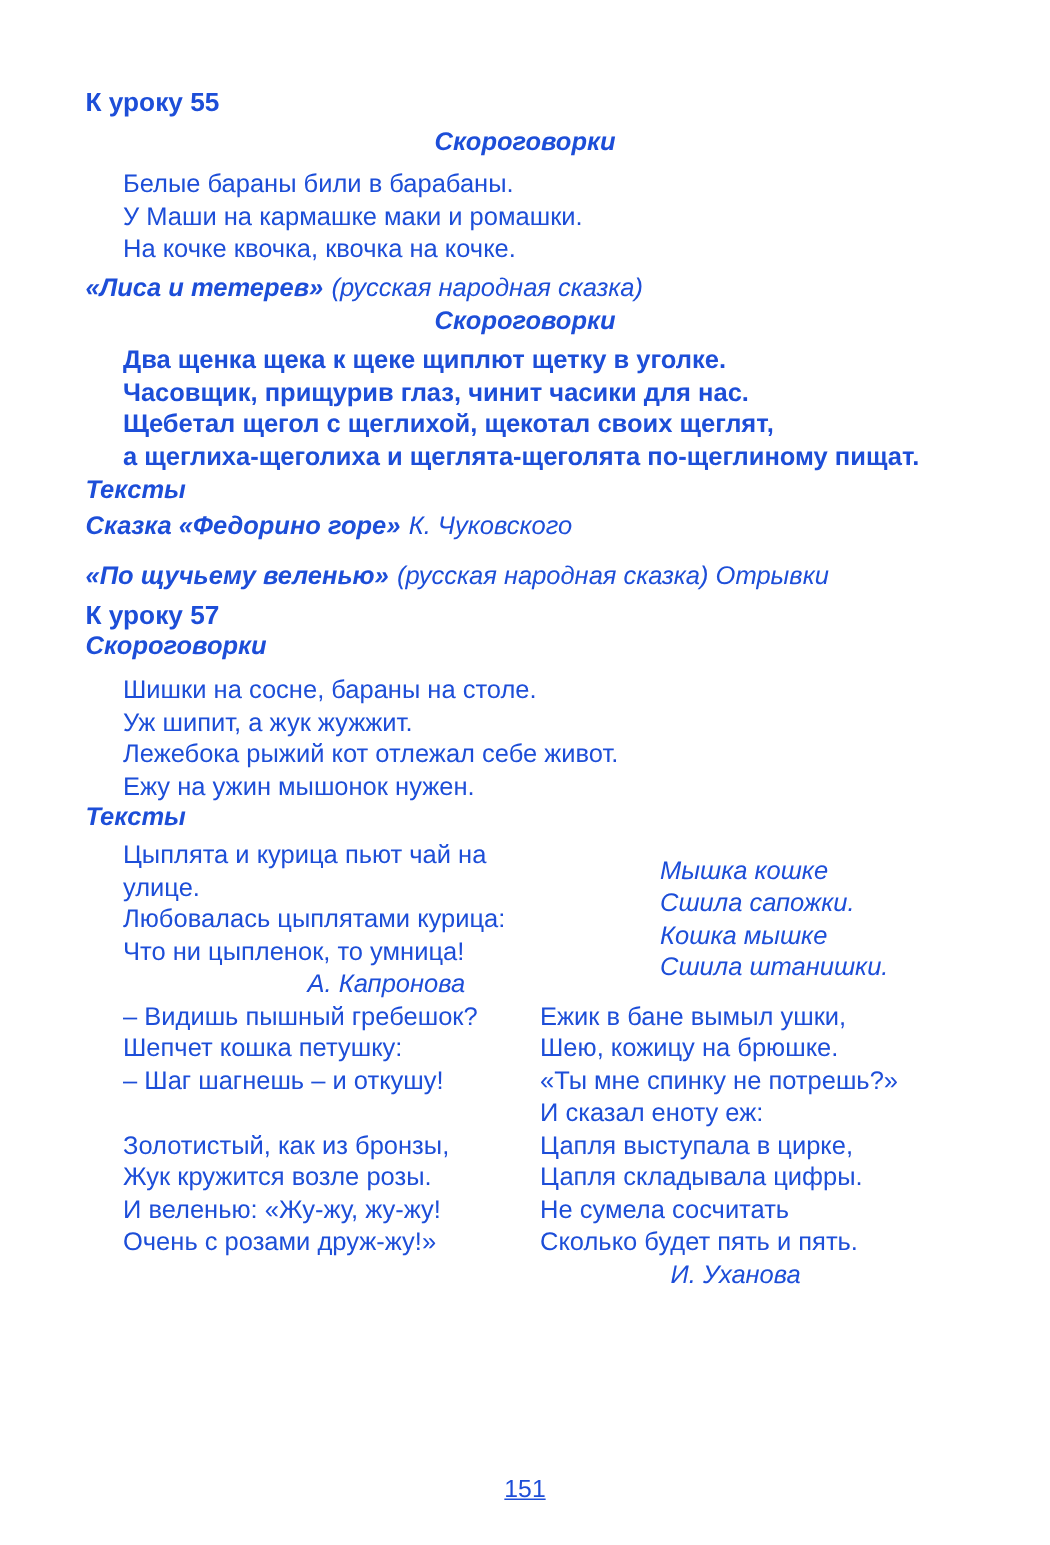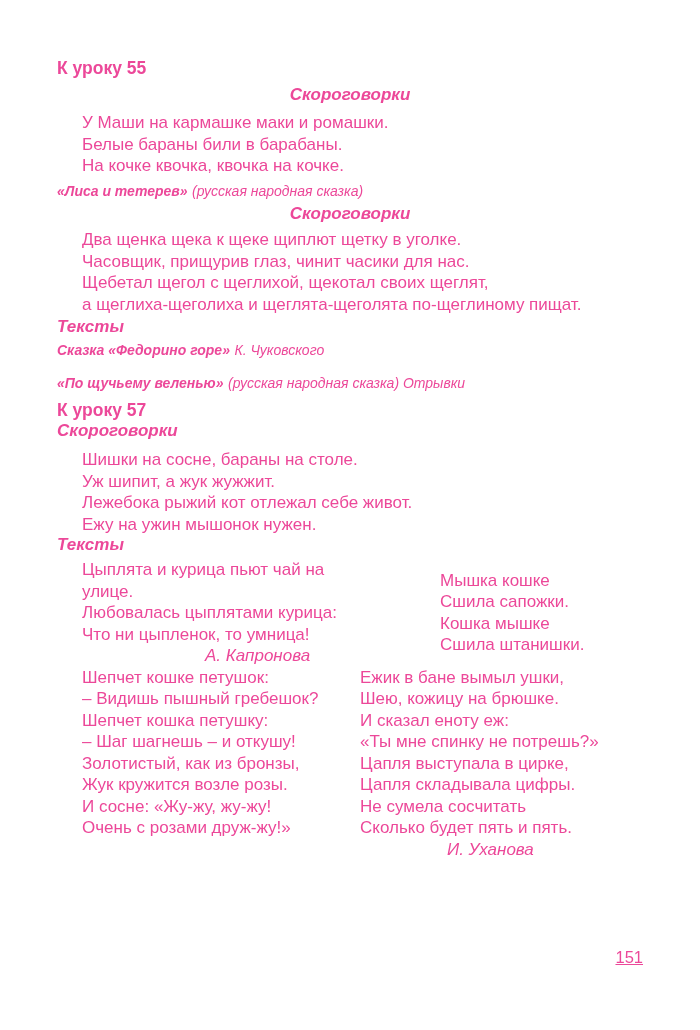--- a/index.html
+++ b/index.html
@@ -1,21 +1,21 @@
 <!DOCTYPE html>
 <html><head>
 <meta charset="utf-8">
 <style>
   * { margin: 0; padding: 0; box-sizing: border-box; }
   html, body { background: #ffffff; }
   .page {
     width: 700px;
     height: 1030px;
     background: #ffffff;
-    color: #ec4899;
+    color: #1d4ed8;
     font-family: "Liberation Sans", sans-serif;
     padding: 58px 57px 0 57px;
     position: relative;
     overflow: hidden;
   }
   .h-lesson {
     font-size: 17.5px;
     font-weight: bold;
     line-height: 20px;
   }
@@ -25,76 +25,76 @@
     font-style: italic;
     line-height: 20px;
   }
   .subhead.centered { text-align: center; }
   .twisters {
     font-size: 17px;
     line-height: 21.5px;
     margin-left: 25px;
   }
   .titleline {
-    font-size: 14px;
+    font-size: 17px;
     line-height: 21.5px;
   }
   .titleline .t { font-weight: bold; font-style: italic; }
   .titleline .n { font-style: italic; margin-left: 0.32em; }
   .pair {
     display: flex;
     font-size: 17px;
     line-height: 21.5px;
   }
   .pair .left { margin-left: 25px; width: 278px; flex: 0 0 278px; }
   .pair .right { margin-left: 0; }
-  .pair .right.far { margin-left: 80px; }
+  .pair .right.far { margin-left: 80px; font-style: italic; }
   .author { font-style: italic; }
   .author.a-kapronova { margin-left: 123px; }
   .author.a-ulyanitskaya { margin-left: 88px; }
   .author.a-ukhanova { margin-left: 87px; }
 
   
   .m-sub55   { margin-top: 7px; }
   .m-poem55  { margin-top: 7px; }
   .m-story55 { margin-top: 4px; }
   .m-h56     { margin-top: 10px; }
   .m-sub56   { margin-top: 2px; }
-  .m-poem56  { margin-top: 5px; }
+  .m-poem56  { margin-top: 5px; font-weight: bold; }
   .m-texts56 { margin-top: 2px; }
   .m-tale1   { margin-top: 3px; }
   .m-tale2   { margin-top: 11px; }
   .m-h57     { margin-top: 6px; }
   .m-sub57   { margin-top: 1px; }
   .m-poem57  { margin-top: 8px; }
   .m-texts57 { margin-top: 0px; }
   .m-pair1   { margin-top: 4px; align-items: center; }
   .m-pair2   { margin-top: 0px; }
   .m-pair3   { margin-top: 0px; }
 
   .page-number {
     position: absolute;
     left: 57px;
     right: 57px;
-    top: 948px;
-    text-align: right;
+    top: 984px;
+    text-align: center;
     font-size: 16.5px;
     text-decoration: underline;
   }
 </style>
 </head>
 <body>
 
 <div class="page">
 
   <div class="h-lesson">К уроку 55</div>
   <div class="subhead centered m-sub55">Скороговорки</div>
   <div class="twisters m-poem55">
+    <div>Белые бараны били в барабаны.</div>
     <div>У Маши на кармашке маки и ромашки.</div>
-    <div>Белые бараны били в барабаны.</div>
     <div>На кочке квочка, квочка на кочке.</div>
   </div>
   <div class="titleline m-story55">
     <span class="t">«Лиса и тетерев»</span><span class="n">(русская народная сказка)</span>
   </div>
 
   <div class="subhead centered m-sub56">Скороговорки</div>
   <div class="twisters m-poem56">
     <div>Два щенка щека к щеке щиплют щетку в уголке.</div>
     <div>Часовщик, прищурив глаз, чинит часики для нас.</div>
@@ -129,38 +129,37 @@
     <div class="right far">
       <div>Мышка кошке</div>
       <div>Сшила сапожки.</div>
       <div>Кошка мышке</div>
       <div>Сшила штанишки.</div>
     </div>
   </div>
 
   <div class="pair m-pair2">
     <div class="left">
-      <div>Шепчет кошке петушок:</div>
       <div>– Видишь пышный гребешок?</div>
       <div>Шепчет кошка петушку:</div>
       <div>– Шаг шагнешь – и откушу!</div>
     </div>
     <div class="right">
       <div>Ежик в бане вымыл ушки,</div>
       <div>Шею, кожицу на брюшке.</div>
+      <div>«Ты мне спинку не потрешь?»</div>
       <div>И сказал еноту еж:</div>
-      <div>«Ты мне спинку не потрешь?»</div>
     </div>
   </div>
 
   <div class="pair m-pair3">
     <div class="left">
       <div>Золотистый, как из бронзы,</div>
       <div>Жук кружится возле розы.</div>
-      <div>И сосне: «Жу-жу, жу-жу!</div>
+      <div>И веленью: «Жу-жу, жу-жу!</div>
       <div>Очень с розами друж-жу!»</div>
     </div>
     <div class="right">
       <div>Цапля выступала в цирке,</div>
       <div>Цапля складывала цифры.</div>
       <div>Не сумела сосчитать</div>
       <div>Сколько будет пять и пять.</div>
       <div class="author a-ukhanova">И. Уханова</div>
     </div>
   </div>

